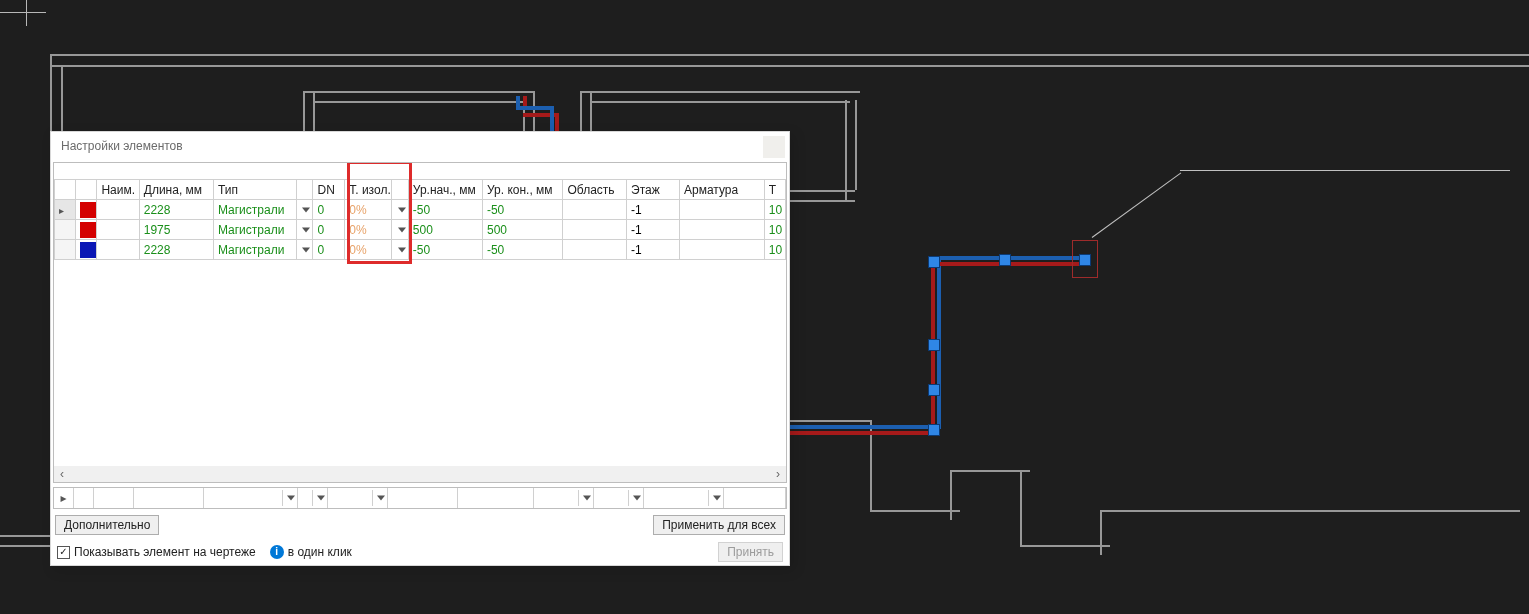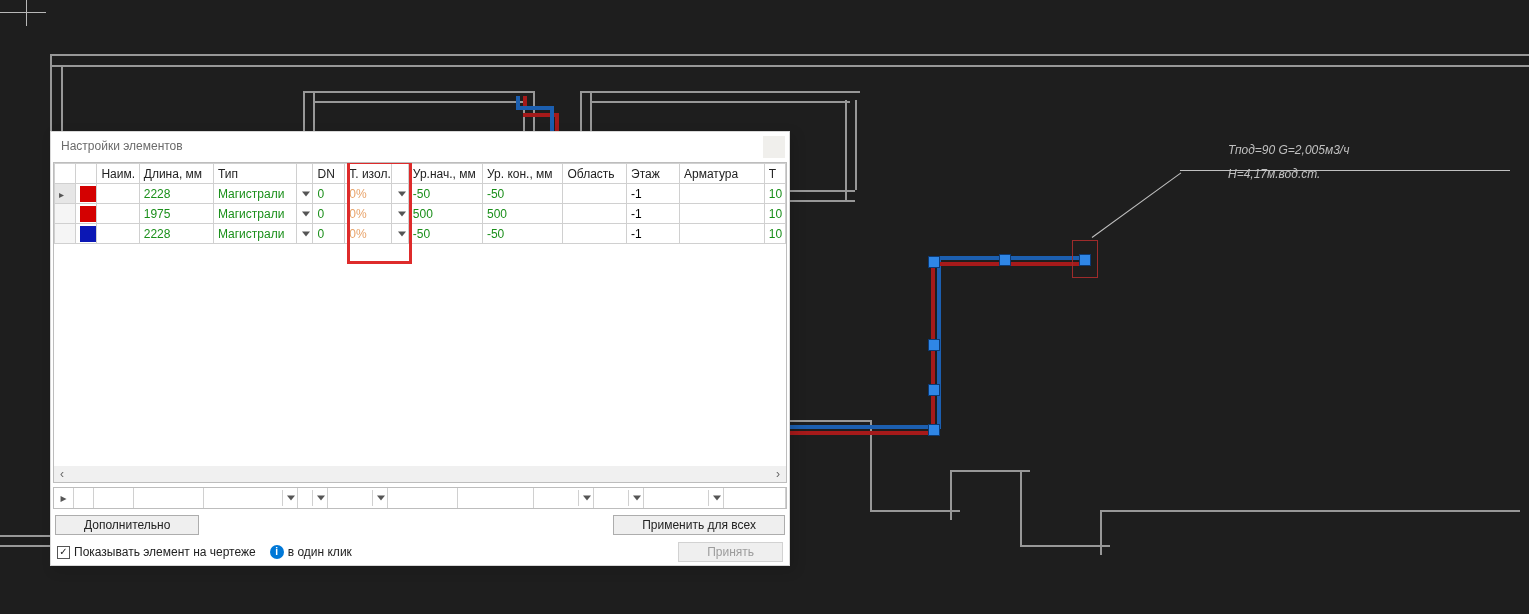--- a/index.html
+++ b/index.html
@@ -23,21 +23,21 @@
 .leader { position: absolute; background: #c0c0c0; }
 
 
 .dialog { position: absolute; left: 50px; top: 131px; width: 740px; height: 435px; background: #ffffff; border: 1px solid #d8d8d8; box-shadow: 4px 4px 12px rgba(0,0,0,.15); display: flex; flex-direction: column; }
 .dialog-title { height: 28px; line-height: 28px; padding: 0 10px; color: #6b6b6b; background: #fff; }
 .dlg-close { position: absolute; right: 4px; top: 4px; width: 22px; height: 22px; background: #f0efec; }
 .tabs { display: flex; border-top: 1px solid #e6e6e6; height: 22px; }
 .tab { padding: 2px 7px; color: #3b3b3b; cursor: pointer; border-right: 1px solid transparent; }
 .tab.active { background: #fff; border: 1px solid #bdbdbd; border-bottom: 1px solid #fff; margin-top: -1px; }
 .grid-wrap { flex: 1; border: 1px solid #bdbdbd; margin: 2px; position: relative; overflow: hidden; }
-.grid { width: 100%; border-collapse: collapse; table-layout: fixed; }
+.grid { width: 100%; border-collapse: collapse; table-layout: fixed; margin-top: 16px; }
 .grid th, .grid td { border: 1px solid #d0d0d0; height: 20px; padding: 0 4px; text-align: left; white-space: nowrap; overflow: hidden; }
 .grid th { background: #fff; font-weight: normal; color: #222; }
 .row-head { width: 20px; background: #f5f5f5; }
 .row-head.selected { background: #e6e6e6; }
 .row-head.selected::before { content: "▸"; font-size: 10px; color: #555; }
 .color-swatch { display: block; width: 16px; height: 16px; }
 .green { color: #1a8f1a; }
 .peach { color: #e8a36a; }
 .dd { position: relative; }
 .dd::after { content: ""; position: absolute; right: 2px; top: 50%; width: 0; height: 0; border-left: 4px solid transparent; border-right: 4px solid transparent; border-top: 5px solid #555; transform: translateY(-50%); }
@@ -46,21 +46,21 @@
 .red-highlight { position: absolute; border: 3px solid #de2b2b; pointer-events: none; }
 
 .scrollbar-h { position: absolute; left: 0; right: 0; bottom: 0; height: 16px; background: #f0f0f0; display: flex; align-items: center; }
 .sbtn { width: 16px; height: 16px; display: flex; align-items: center; justify-content: center; color: #666; }
 .strack { flex: 1; height: 14px; background: #f0f0f0; }
 
 .filter-row { margin: 2px; border: 1px solid #bdbdbd; height: 22px; display: flex; }
 .filter-cell { border-right: 1px solid #d0d0d0; position: relative; }
 
 .bottom-bar { display: flex; gap: 6px; align-items: center; padding: 4px; justify-content: space-between; }
-.btn { border: 1px solid #adadad; background: #efefef; padding: 2px 28px; color: #222; }
+.btn { border: 1px solid #adadad; background: #efefef; padding: 2px 8px; color: #222; }
 .btn.disabled { color: #9c9c9c; border-color: #d2d2d2; }
 
 .opts { display: flex; align-items: center; gap: 6px; padding: 3px 6px; color: #222; justify-content: space-between; }
 .check { display: flex; align-items: center; gap: 4px; }
 .check .box { width: 13px; height: 13px; border: 1px solid #555; display: inline-flex; align-items: center; justify-content: center; font-size: 10px; line-height: 10px; }
 .info-icon { display: inline-block; width: 14px; height: 14px; border-radius: 50%; background: #0078d7; color: #fff; font-size: 10px; text-align: center; line-height: 14px; font-weight: bold; }
 </style>
 </head>
 <body>
 
@@ -123,24 +123,20 @@
   <div class="grip" style="left:934px; top:345px;"></div>
   <div class="grip" style="left:934px; top:262px;"></div>
   <div class="grip" style="left:1005px; top:260px;"></div>
   <div class="grip" style="left:1085px; top:260px;"></div>
 
   <div class="sel-rect" style="left:1072px; top:240px; width:26px; height:38px;"></div>
 
   <div class="leader" style="left:1092px; top:237px; width:110px; height:1px; transform: rotate(-36deg); transform-origin: left center;"></div>
   <div class="leader" style="left:1180px; top:170px; width:330px; height:1px;"></div>
 
-  <div class="annot-box" style="left:1228px; top:138px;">
-    <div>Тпод=90 G=2,005м3/ч</div>
-    <div>H=4,17м.вод.ст.</div>
-  </div>
 </div>
 
 <div class="dialog">
   <div class="dialog-title">Настройки элементов</div>
   <div class="dlg-close"></div>
 
 
   <div class="grid-wrap">
     <table class="grid">
       <colgroup>

